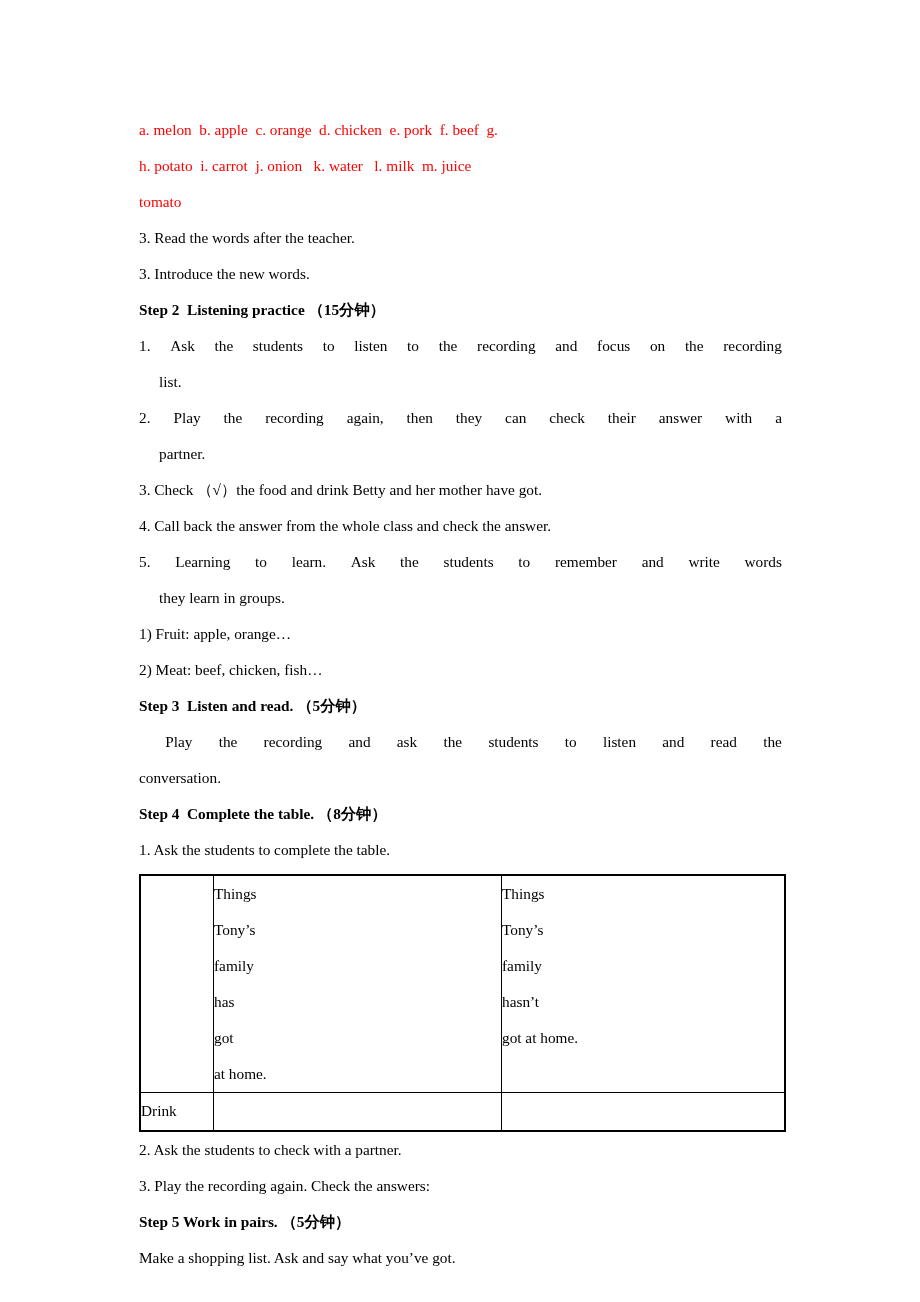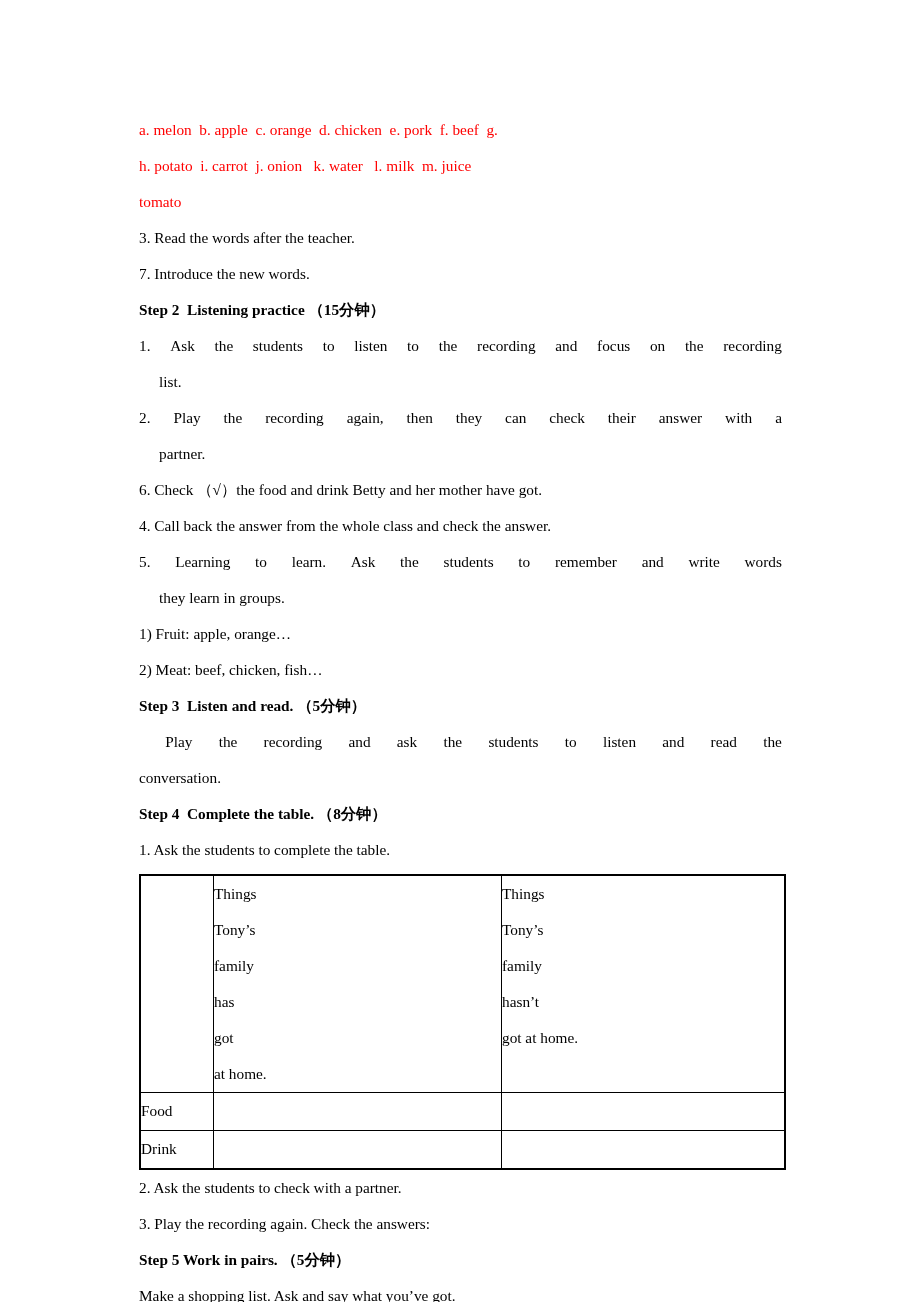--- a/index.html
+++ b/index.html
@@ -100,31 +100,31 @@
 
 <div class="page">
 
   <div class="spacer-top"></div>
 
   <div class="line red">a. melon  b. apple  c. orange  d. chicken  e. pork  f. beef  g.</div>
   <div class="line red">h. potato  i. carrot  j. onion   k. water   l. milk  m. juice</div>
   <div class="line red">tomato</div>
 
   <div class="line">3. Read the words after the teacher.</div>
-  <div class="line">7. Introduce the new words.</div>
+  <div class="line">3. Introduce the new words.</div>
 
   <div class="line bold">Step 2  Listening practice （15分钟）</div>
 
   <div class="jline"><span>1.</span><span>Ask</span><span>the</span><span>students</span><span>to</span><span>listen</span><span>to</span><span>the</span><span>recording</span><span>and</span><span>focus</span><span>on</span><span>the</span><span>recording</span></div>
   <div class="line indent">list.</div>
 
   <div class="jline"><span>2.</span><span>Play</span><span>the</span><span>recording</span><span>again,</span><span>then</span><span>they</span><span>can</span><span>check</span><span>their</span><span>answer</span><span>with</span><span>a</span></div>
   <div class="line indent">partner.</div>
 
-  <div class="line">6. Check （√）the food and drink Betty and her mother have got.</div>
+  <div class="line">3. Check （√）the food and drink Betty and her mother have got.</div>
   <div class="line">4. Call back the answer from the whole class and check the answer.</div>
 
   <div class="jline"><span>5.</span><span>Learning</span><span>to</span><span>learn.</span><span>Ask</span><span>the</span><span>students</span><span>to</span><span>remember</span><span>and</span><span>write</span><span>words</span></div>
   <div class="line indent">they learn in groups.</div>
 
   <div class="line">1) Fruit: apple, orange…</div>
   <div class="line">2) Meat: beef, chicken, fish…</div>
 
   <div class="line bold">Step 3  Listen and read. （5分钟）</div>
   <div class="jline"><span></span><span>Play</span><span>the</span><span>recording</span><span>and</span><span>ask</span><span>the</span><span>students</span><span>to</span><span>listen</span><span>and</span><span>read</span><span>the</span></div>
@@ -146,27 +146,20 @@
           </td>
           <td class="col-b cell-b">
             <span class="cell-head">
               <span class="l1"><span>Things</span><span>Tony’s</span><span>family</span><span>hasn’t</span></span>
               <span class="l2">got at home.</span>
             </span>
           </td>
         </tr>
         <tr class="body-row">
           <td class="col-label">
-            <span class="rowlabel">Food</span>
-          </td>
-          <td class="col-a"></td>
-          <td class="col-b"></td>
-        </tr>
-        <tr class="body-row">
-          <td class="col-label">
             <span class="rowlabel">Drink</span>
           </td>
           <td class="col-a"></td>
           <td class="col-b"></td>
         </tr>
       </tbody>
     </table>
   </div>
 
   <div class="line">2. Ask the students to check with a partner.</div>

